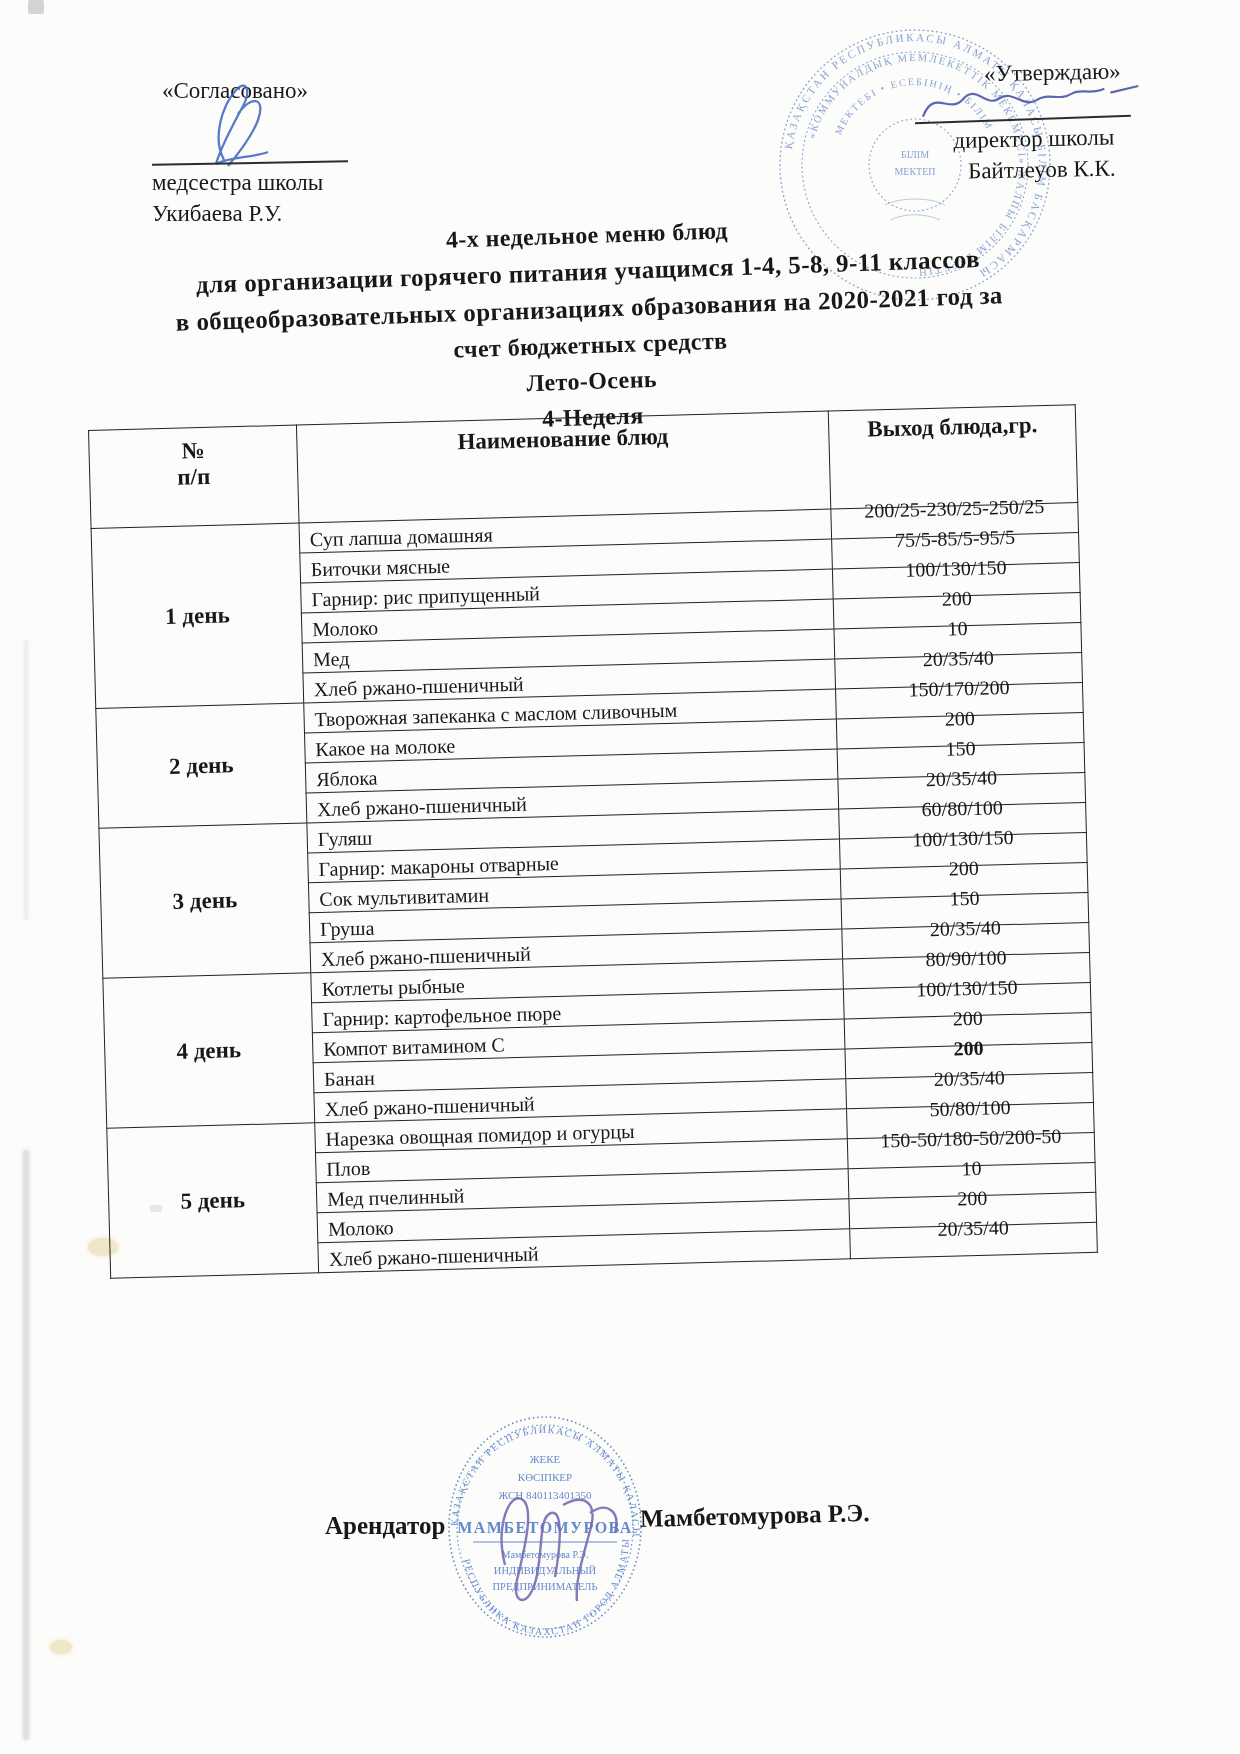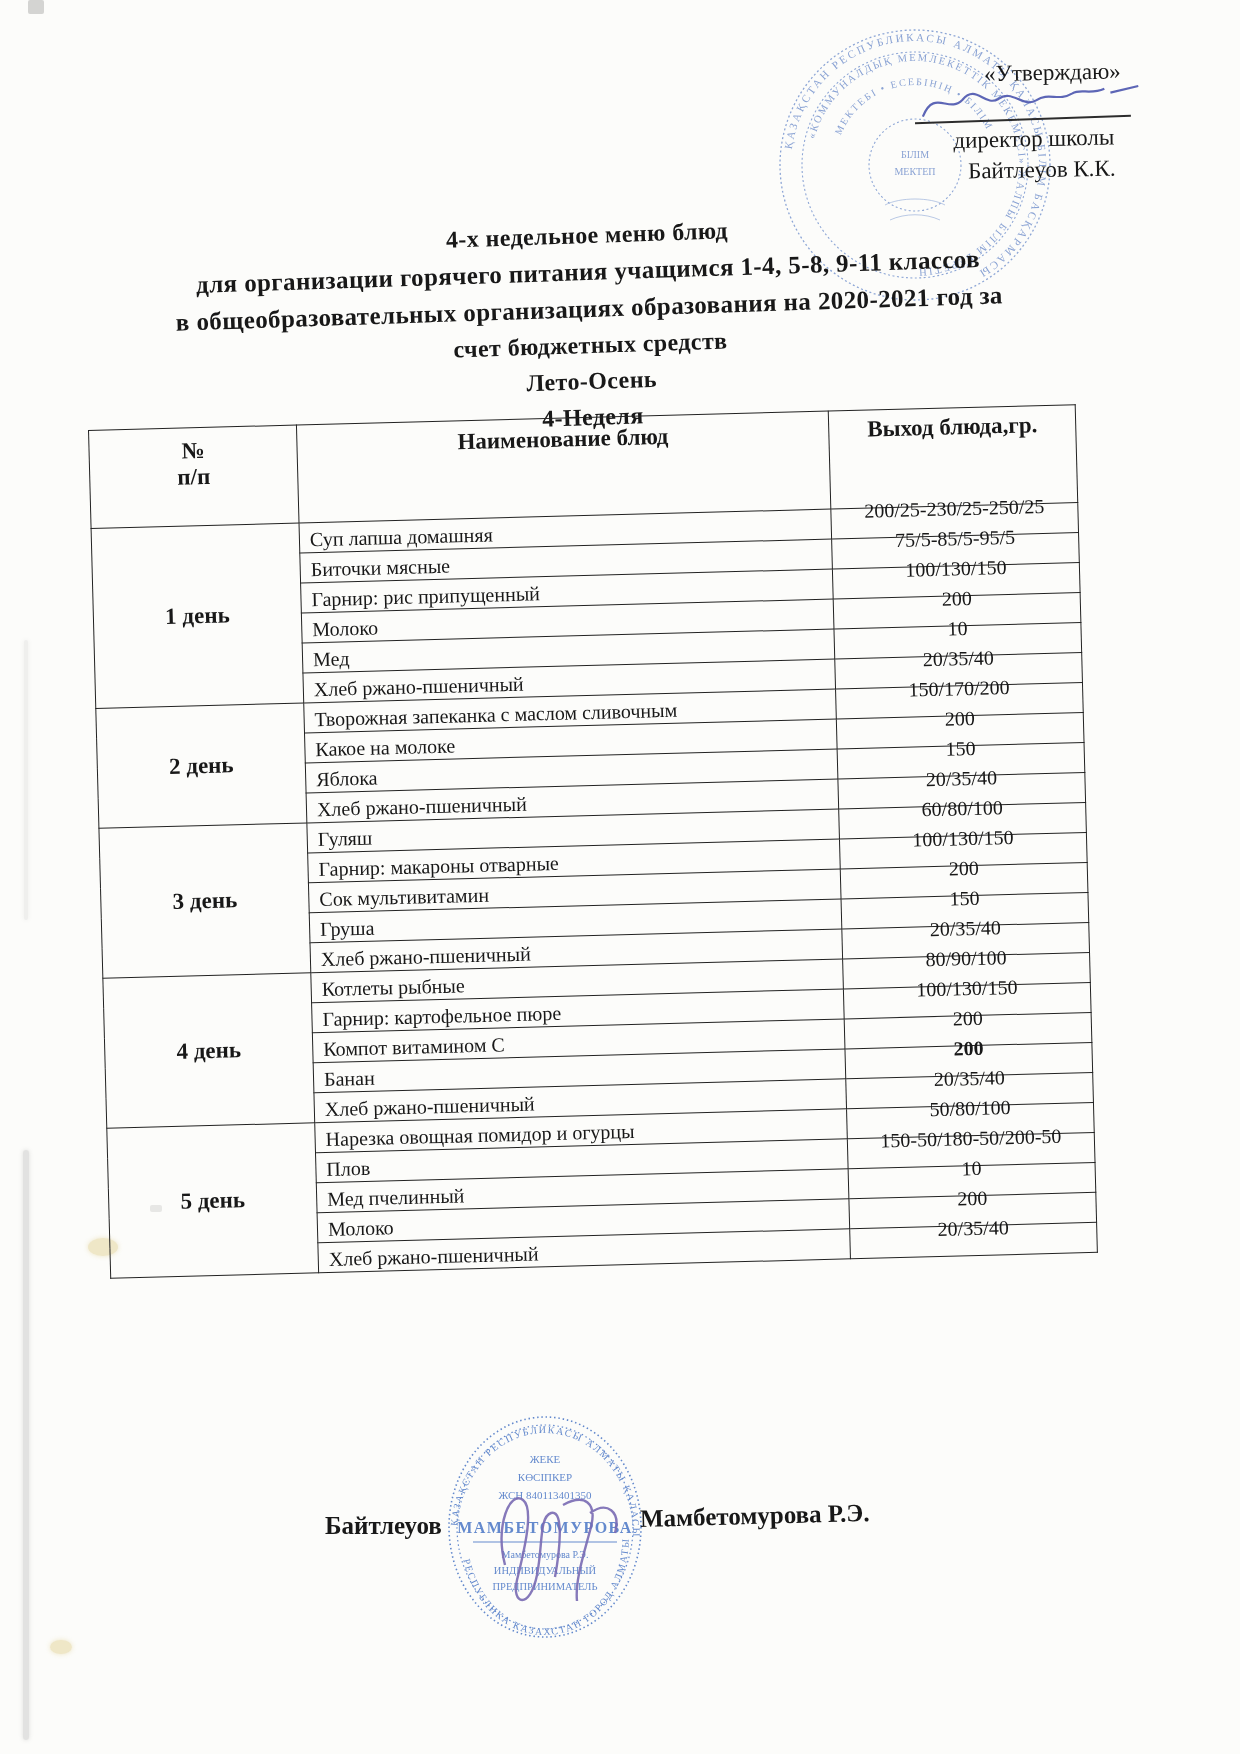--- a/index.html
+++ b/index.html
@@ -52,20 +52,29 @@
 
 <div class="page">
 
   <div class="abs speck-g" style="left:28px;top:0;width:16px;height:14px;"></div>
   <div class="abs streak" style="left:24px;top:640px;width:4px;height:280px;opacity:.5;"></div>
   <div class="abs streak" style="left:23px;top:1150px;width:6px;height:590px;"></div>
   <div class="abs speck-y" style="left:88px;top:1238px;width:30px;height:18px;"></div>
   <div class="abs speck-y" style="left:50px;top:1640px;width:22px;height:14px;"></div>
   <div class="abs speck-g" style="left:150px;top:1205px;width:12px;height:7px;opacity:.5;"></div>
 
+  <div class="abs" style="left:152px;top:78px;width:260px;">
+    <div class="appr-text" style="margin-left:10px;">«Согласовано»</div>
+    <svg class="abs" style="left:20px;top:0px;" width="150" height="90" viewBox="0 0 150 90">
+      <path d="M52,82 C40,60 50,28 64,12 C74,1 80,12 70,30 C58,52 48,72 44,86 M66,36 C80,16 94,20 86,42 C80,58 66,76 56,88 M44,86 C60,78 80,80 96,74" fill="none" stroke="#3d61bf" stroke-width="2.3" opacity="0.85"></path>
+    </svg>
+    <div class="sig-line" style="width:196px;margin-top:58px;transform:rotate(-1deg);"></div>
+    <div class="appr-text" style="margin-top:6px;">медсестра школы</div>
+    <div class="appr-text" style="margin-top:5px;">Укибаева Р.У.</div>
+  </div>
 
   <svg class="abs" style="left:765px;top:15px;opacity:.8;" width="300" height="300" viewBox="0 0 300 300">
     <defs>
       <path id="p-out" d="M26,150 a124,124 0 1,1 248,0 a124,124 0 1,1 -248,0"></path>
       <path id="p-mid" d="M46,150 a104,104 0 1,1 208,0 a104,104 0 1,1 -208,0"></path>
       <path id="p-in" d="M70,150 a80,80 0 1,1 160,0 a80,80 0 1,1 -160,0"></path>
     </defs>
     <circle cx="150" cy="150" r="135" fill="none" stroke="#7291cd" stroke-width="1.3" stroke-dasharray="2 2.5"></circle>
     <circle cx="150" cy="150" r="113" fill="none" stroke="#7291cd" stroke-width="1.1" stroke-dasharray="2 2.5"></circle>
     <circle cx="150" cy="150" r="46" fill="none" stroke="#7291cd" stroke-width="1.1" stroke-dasharray="2 2.5"></circle>
@@ -322,21 +331,21 @@
               <span class="nm">Хлеб ржано-пшеничный</span>
             </td>
           <td class="c-val">
               <span class="vl">20/35/40</span>
             </td>
         </tr>
       </tbody>
     </table>
   </div>
 
-  <div class="abs foot-label" style="left:325px;top:1512px;">Байтлеуов</div>
+  <div class="abs foot-label" style="left:325px;top:1512px;">Арендатор</div>
 
   <svg class="abs" style="left:435px;top:1405px;opacity:.88;" width="220" height="250" viewBox="0 0 220 250">
     <defs>
       <path id="ov-top" d="M22,130 a88,102 0 1,1 176,0"></path>
       <path id="ov-bot" d="M26,132 a84,98 0 0,0 168,0"></path>
     </defs>
     <ellipse cx="110" cy="122" rx="96" ry="110" fill="none" stroke="#4f7ac7" stroke-width="1.6" stroke-dasharray="1.5 2.8"></ellipse>
     <ellipse cx="110" cy="122" rx="88" ry="102" fill="none" stroke="#4f7ac7" stroke-width="1.2" stroke-dasharray="1.5 2.8"></ellipse>
     <text font-size="10" letter-spacing="1.6" fill="#4f7ac7">
       <textPath href="#ov-top" startOffset="3%">ҚАЗАҚСТАН РЕСПУБЛИКАСЫ АЛМАТЫ ҚАЛАСЫ</textPath>

